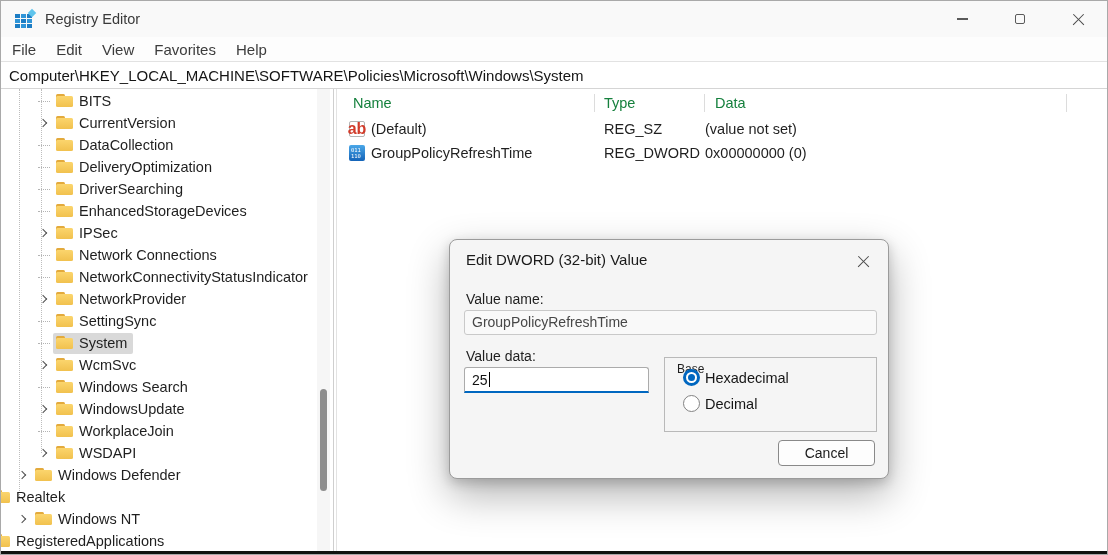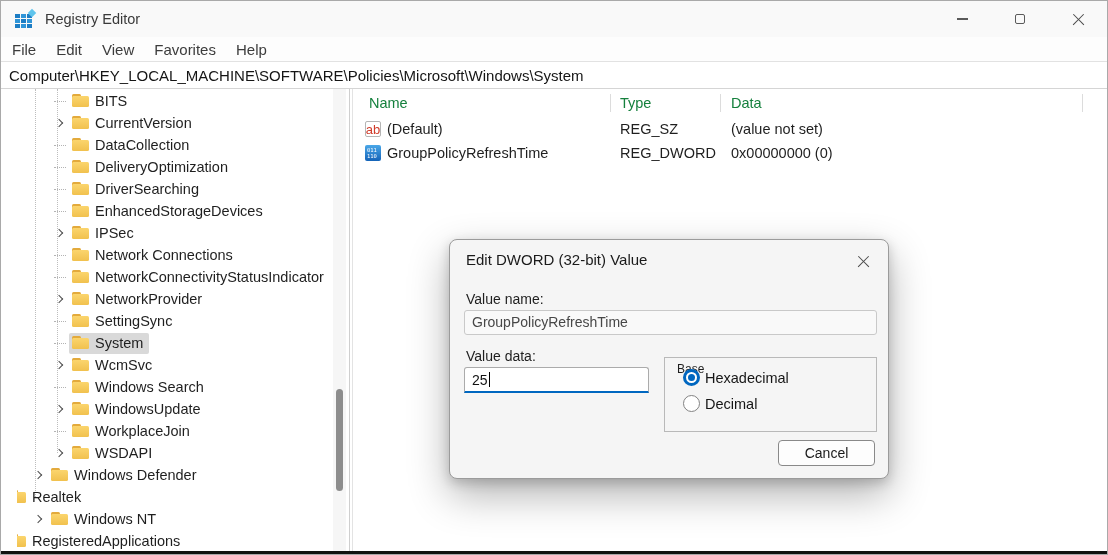--- a/index.html
+++ b/index.html
@@ -36,21 +36,21 @@
     border-bottom:1px solid #e2e2e2; display:flex; align-items:center; padding-left:1px; }
   .menu-item{ font-size:15px; color:#3c3c3c; padding:0 10px; height:100%;
     display:flex; align-items:center; }
 
   
   .addressbar{ position:absolute; left:0; top:61px; right:0; height:27px; background:#fff;
     border-bottom:1px solid #d5d5d5; display:flex; align-items:center; }
   .address-text{ font-size:15px; color:#151515; padding-left:8px; white-space:nowrap; }
 
   
-  .main{ position:absolute; left:0; top:88px; right:0; bottom:3px; display:flex;padding-left:16px; }
+  .main{ position:absolute; left:0; top:88px; right:0; bottom:3px; display:flex; }
   .tree-pane{ position:relative; width:333px; background:#fff;
     border-right:1px solid #cfcfcf; overflow:hidden; flex:none; }
   .list-pane{ position:relative; flex:1; background:#fff; margin-left:2px;
     border-left:1px solid #e3e3e3; overflow:hidden; }
 
   
   .vline{ position:absolute; width:0; border-left:1px dotted #bdbdbd; top:0; }
   .vline.v1{ left:18px; height:408px; }
   .vline.v2{ left:40px; height:364px; }
   .tree-rows{ position:absolute; left:0; top:1px; right:16px; }
@@ -77,25 +77,25 @@
   
   .list-header{ position:relative; height:28px; }
   .col-label{ position:absolute; top:6px; font-size:14.5px; color:#15803d; }
   .col-name{ left:16px; } .col-type{ left:267px; } .col-data{ left:378px; }
   .col-div{ position:absolute; top:5px; height:18px; width:0; border-left:1px solid #dcdcdc; }
   .d1{ left:257px; } .d2{ left:367px; } .d3{ left:729px; }
   .list-row{ position:relative; height:24px; }
   .name-cell{ position:absolute; left:12px; top:0; height:24px; display:flex; align-items:center; gap:6px; }
   .cell-text{ font-size:14.5px; color:#1f1f1f; }
   .type-cell,.data-cell{ position:absolute; top:4px; font-size:14.5px; color:#1f1f1f; }
-  .type-cell{ left:267px; } .data-cell{ left:378px; }
+  .type-cell{ left:267px; } .data-cell{ left:368px; }
   .val-icon{ width:16px; height:16px; flex:none; display:flex; align-items:center;
     justify-content:center; border-radius:2px; }
   .icon-string{ background:#fff; border:1px solid #b5b5b5; color:#d13b2a;
-    font-weight:normal; font-size:13px; line-height:1; }
+    font-weight:bold; font-size:16px; line-height:1; }
   .icon-dword{ background:linear-gradient(#4aa7e8,#1463b8); color:#fff;
     font-family:"DejaVu Sans Mono", monospace; font-size:5.5px; line-height:6px;
     flex-direction:column; align-items:flex-start; padding-left:2px; }
 
   
   .bottom-strip{ position:absolute; left:0; right:0; bottom:0; height:3px; background:#101310; }
 
   
   .dialog{ position:absolute; left:448px; top:238px; width:440px; height:240px;
     background:#f5f5f5; border:1px solid #9b9b9b; border-radius:8px;

